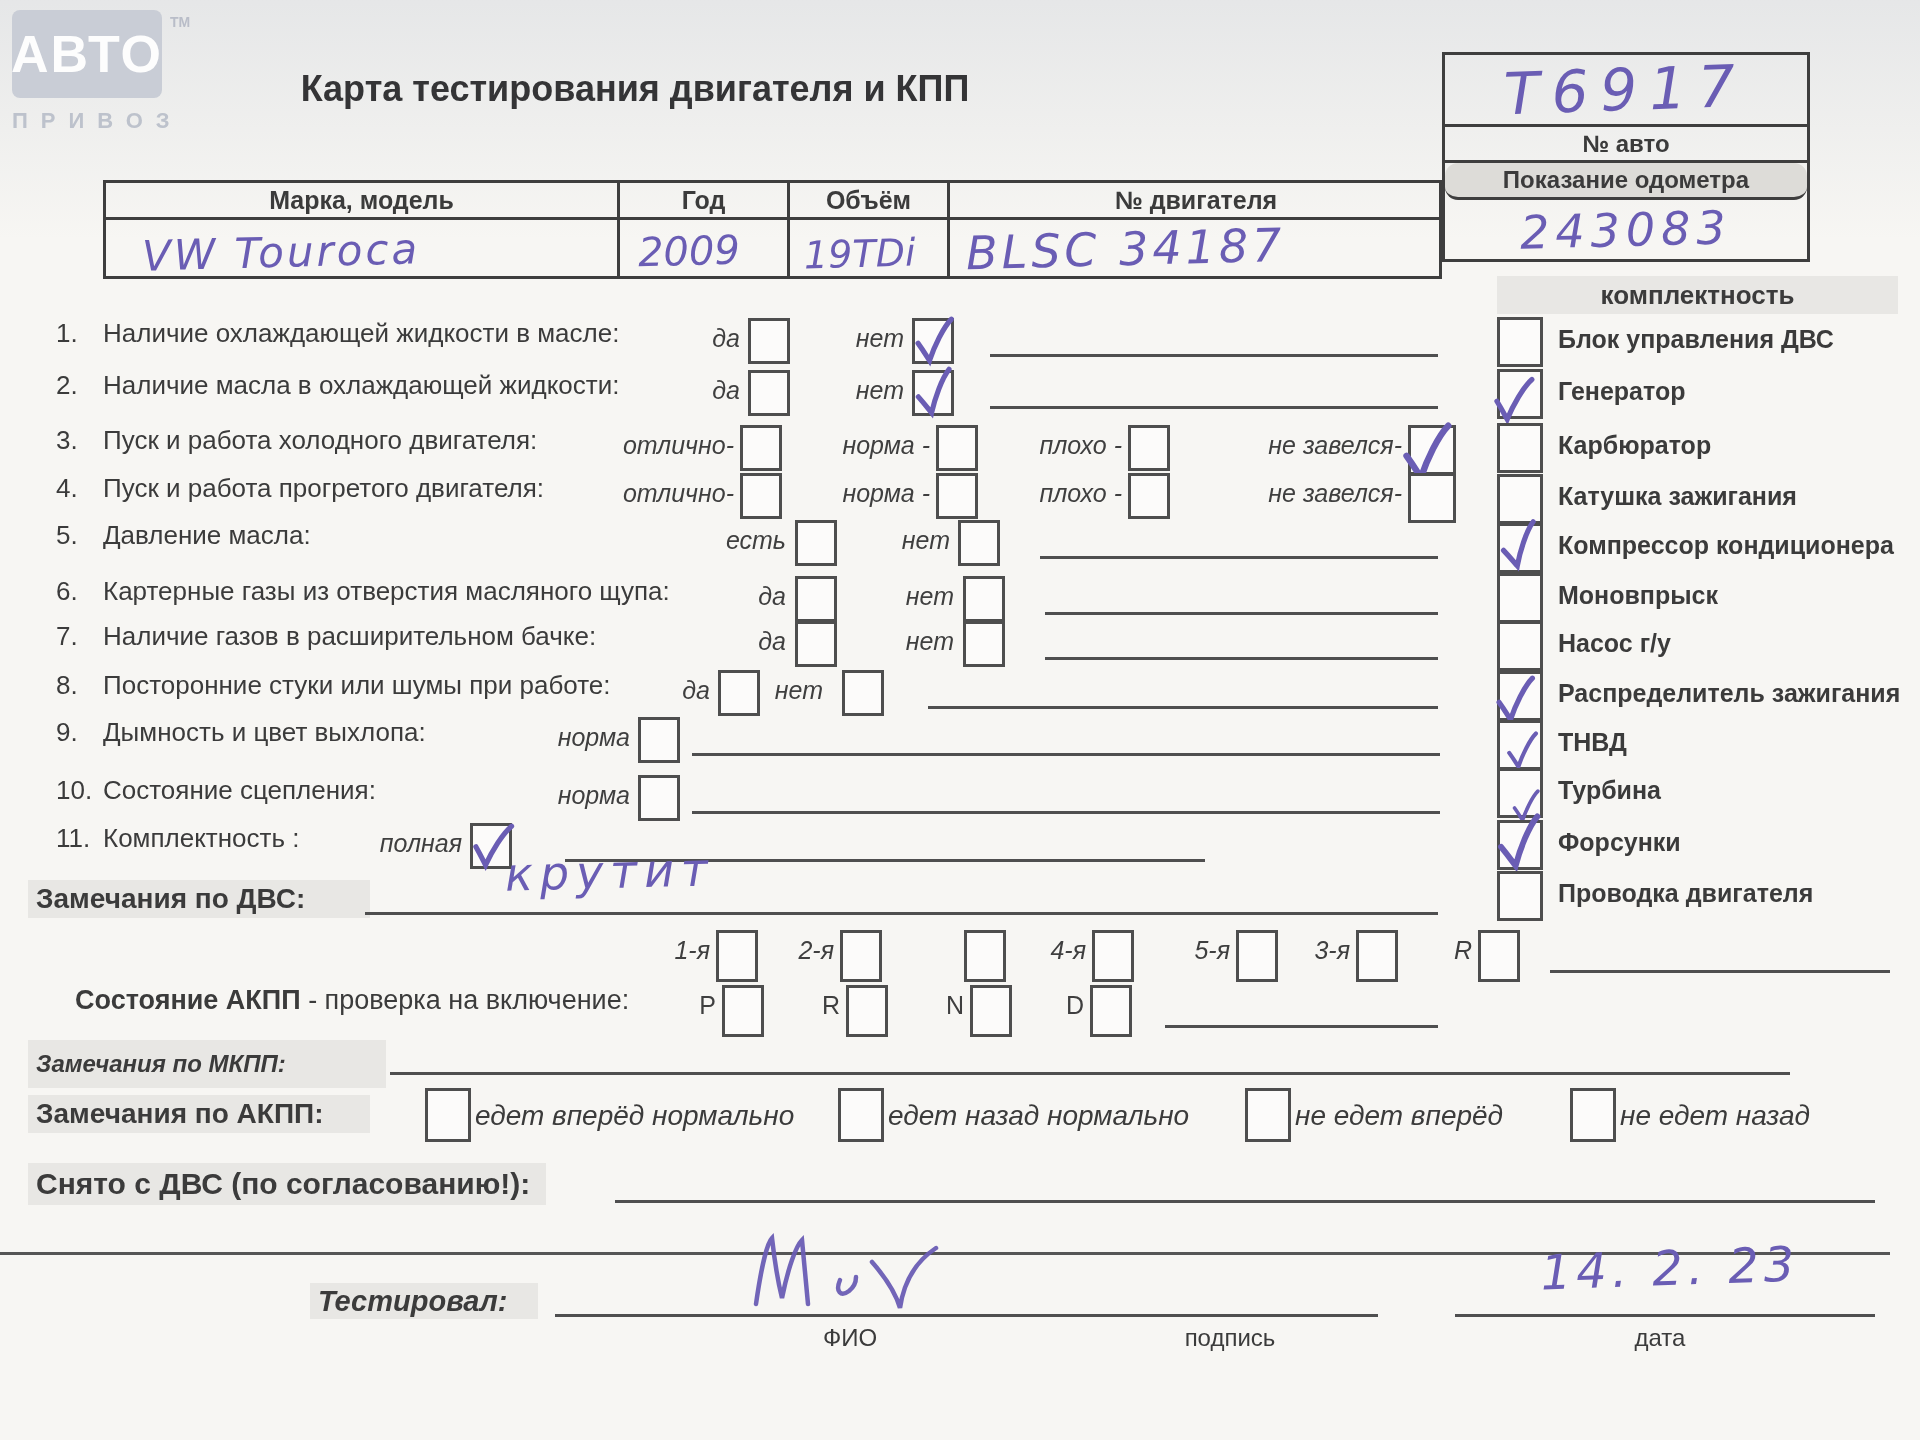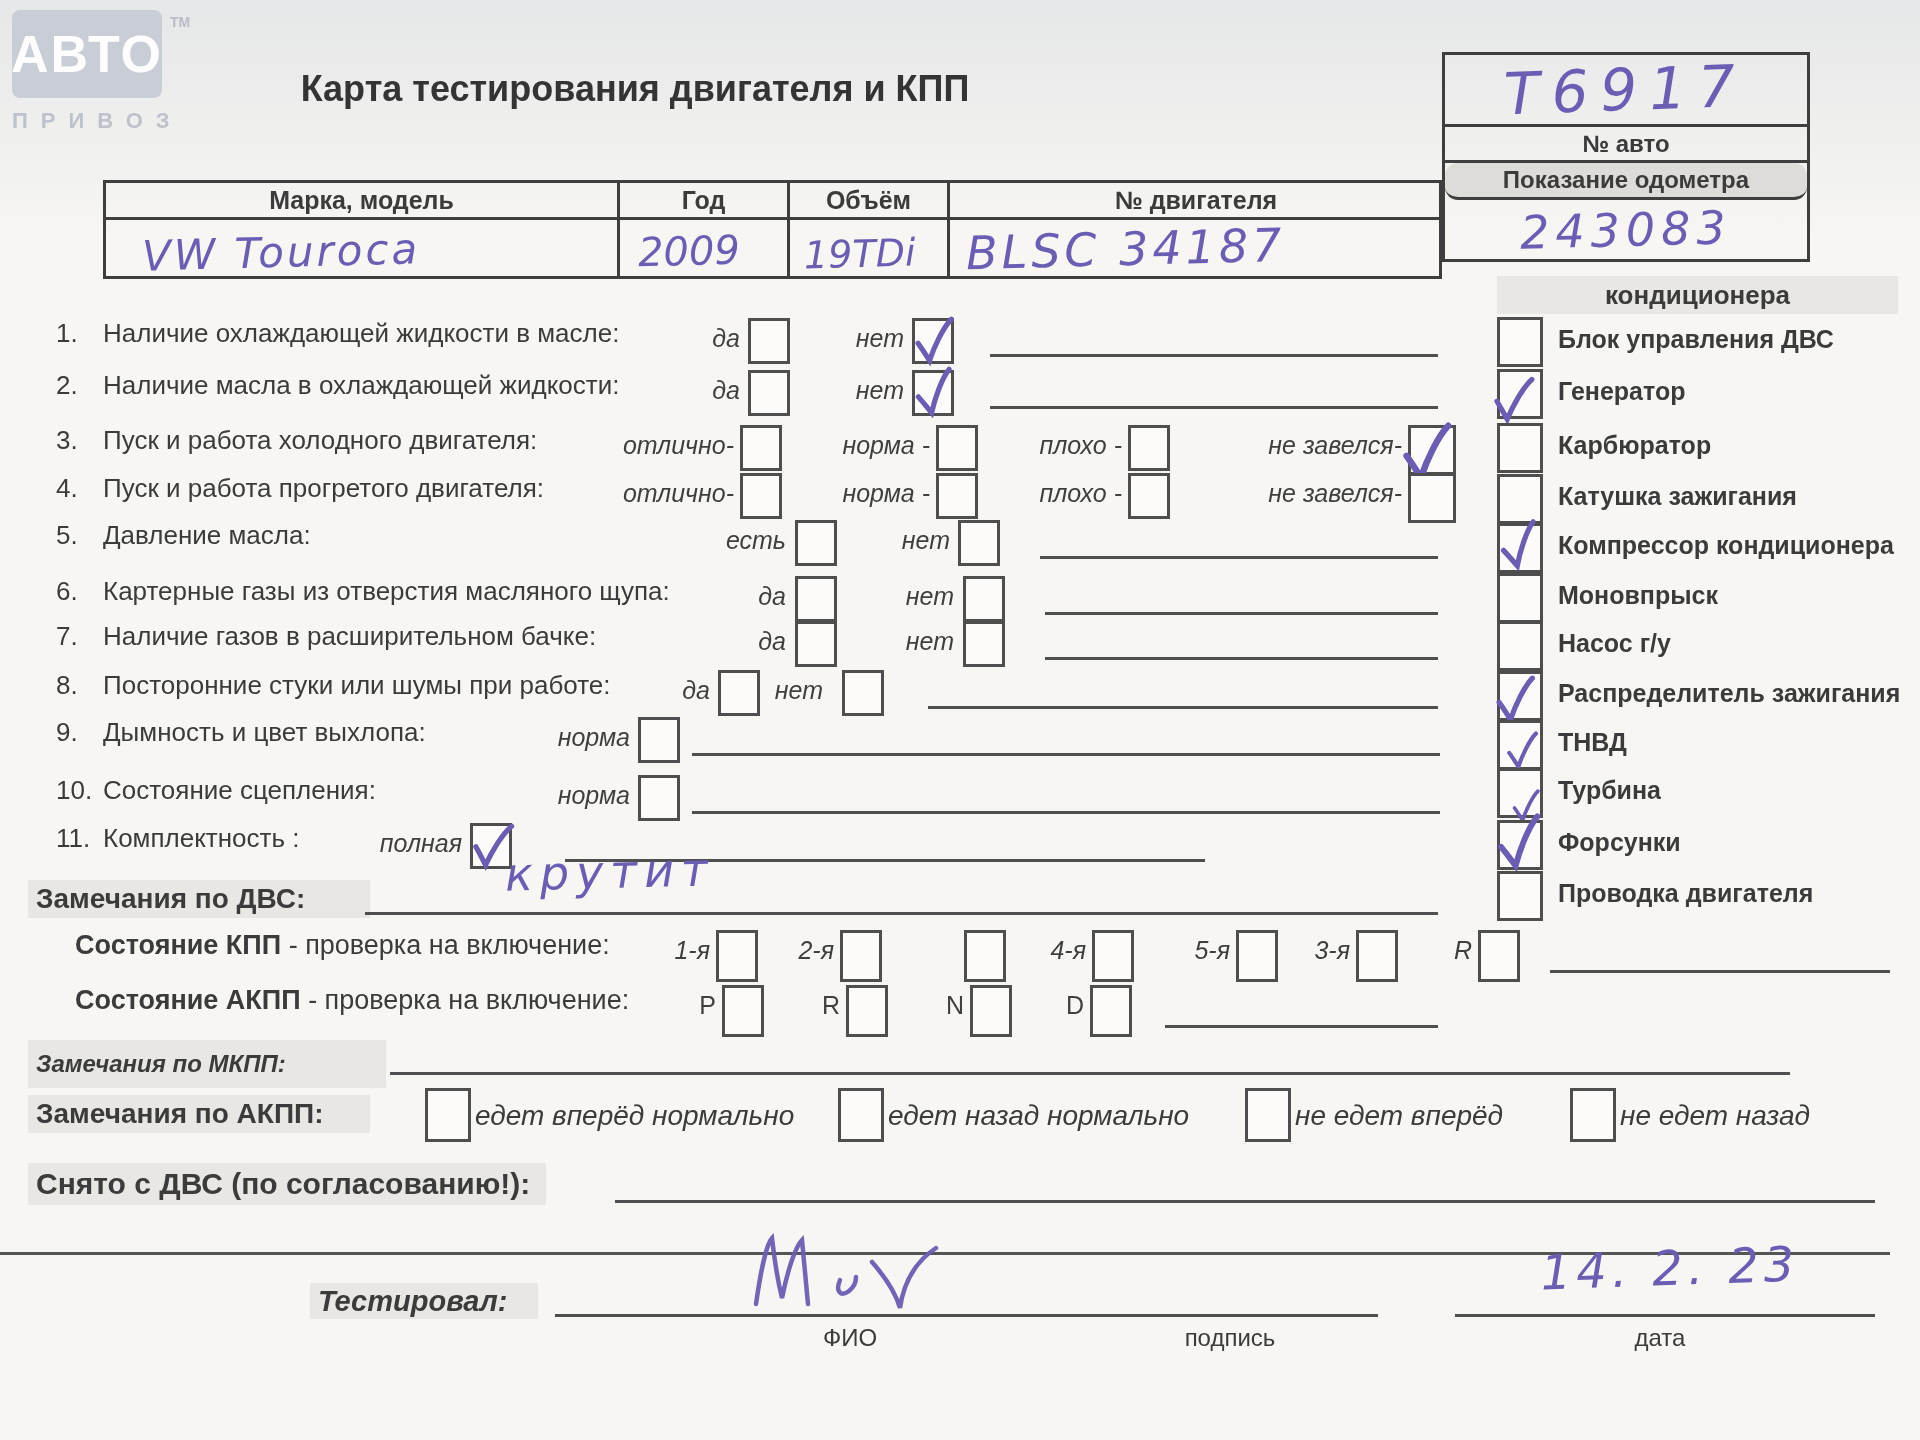--- a/index.html
+++ b/index.html
@@ -87,21 +87,21 @@
         <span class="hw" style="left:18px;top:8px;font-size:40px;">2009</span>
       </div>
     <div class="vc">
         <span class="hw" style="left:14px;top:12px;font-size:38px;">19TDi</span>
       </div>
     <div class="vc">
         <span class="hw" style="left:16px;top:2px;font-size:46px;letter-spacing:4px;">BLSC 34187</span>
       </div>
   </div>
 
-  <div class="glabel" style="left:1497px;top:276px;width:401px;height:38px;font-size:26px;justify-content:center;padding-left:0;">кондиционера</div>
+  <div class="glabel" style="left:1497px;top:276px;width:401px;height:38px;font-size:26px;justify-content:center;padding-left:0;">комплектность</div>
 
   <div class="row" style="top:318px;">
     <span class="num">1.</span>
     <span class="lab">Наличие охлаждающей жидкости в масле:</span>
     <span class="opt" style="left:640px;width:100px;">да</span>
     <span class="cb" style="left:748px;">
       </span>
     <span class="opt" style="left:800px;width:104px;">нет</span>
     <span class="cb" style="left:912px;">
       <svg class="tick" viewBox="0 0 40 44">
@@ -320,22 +320,20 @@
         </span>
       <span class="rl">Проводка двигателя</span>
     </div>
   </div>
 
   <div class="glabel" style="left:28px;top:880px;width:334px;height:38px;font-size:28px;">Замечания по ДВС:</div>
   <div class="fline" style="left:365px;top:912px;width:1073px;"></div>
   <span class="hw" style="left:505px;top:845px;font-size:46px;letter-spacing:7px;">крутит</span>
 
   <div class="row" style="top:930px;">
-    <span class="lab" style="left:75px;font-size:27px;">
-      <span class="b">Состояние КПП</span><span> - проверка на включение:</span></span>
     <span class="opt" style="left:620px;width:90px;">1-я</span>
     <span class="cb" style="left:716px;height:46px;"></span>
     <span class="opt" style="left:744px;width:90px;">2-я</span>
     <span class="cb" style="left:840px;height:46px;"></span>
     <span class="opt" style="left:916px;width:90px;">3-я</span>
     <span class="cb" style="left:964px;height:46px;"></span>
     <span class="opt" style="left:992px;width:94px;">4-я</span>
     <span class="cb" style="left:1092px;height:46px;"></span>
     <span class="opt" style="left:1136px;width:94px;">5-я</span>
     <span class="cb" style="left:1236px;height:46px;"></span>

